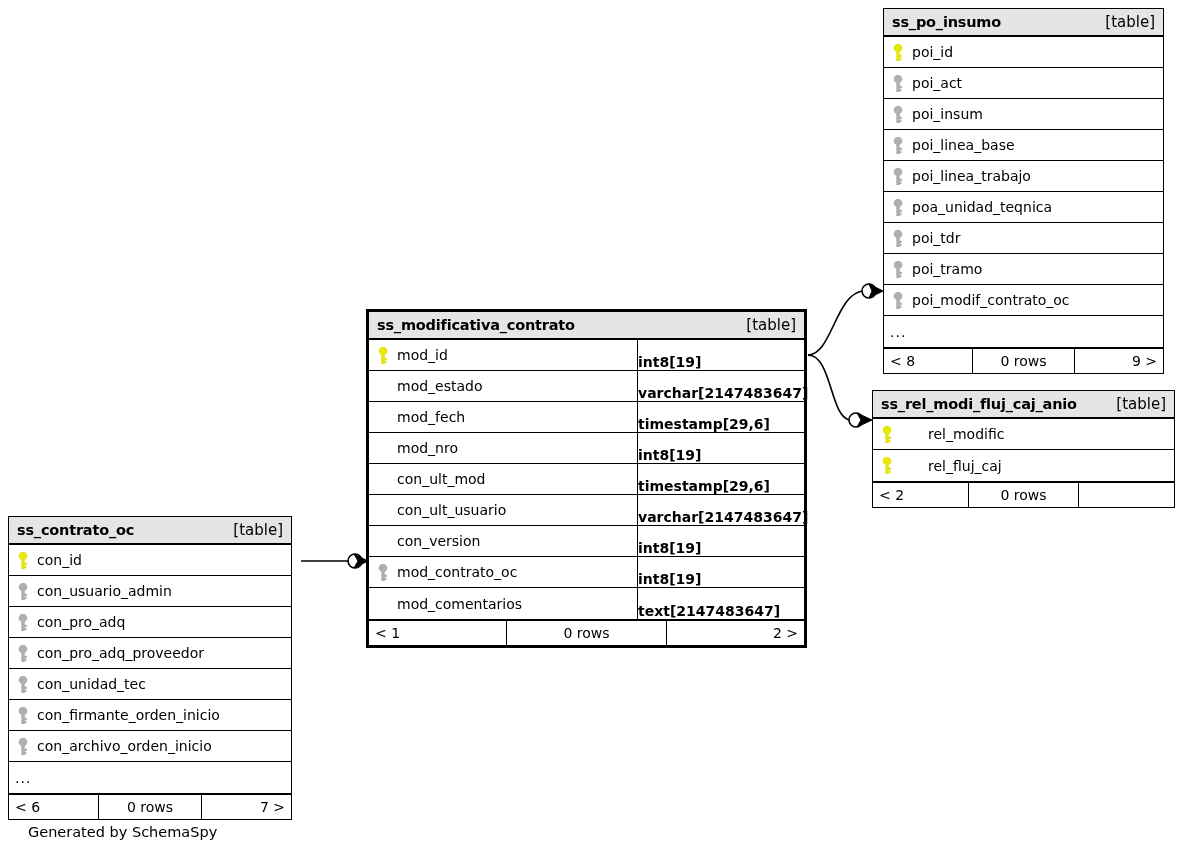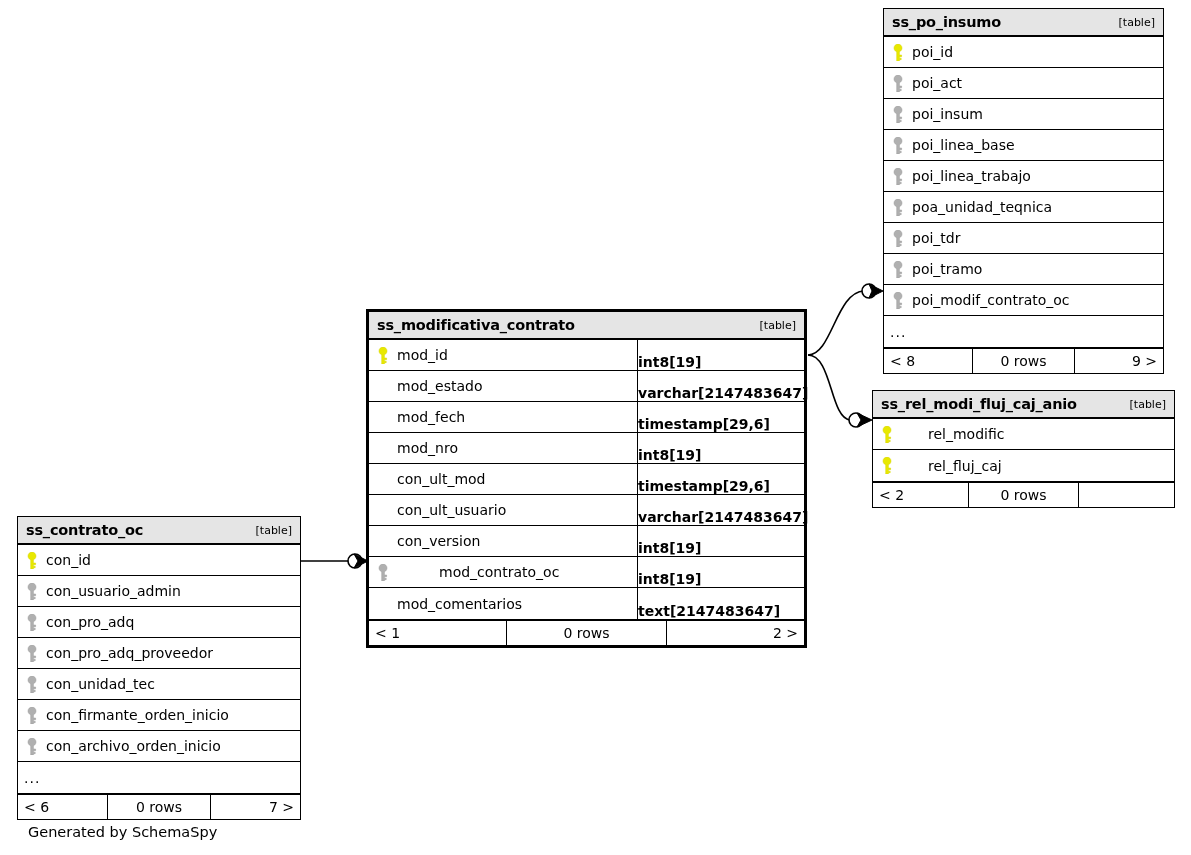--- a/index.html
+++ b/index.html
@@ -53,21 +53,21 @@
   }
   .tbl-title {
     font-family: "DejaVu Sans", "Liberation Sans", sans-serif;
     font-weight: bold;
     font-size: 14.5px;
     color: #000000;
     letter-spacing: -0.2px;
     white-space: nowrap;
   }
   .tbl-kind {
-    font-size: 11px;
+    font-size: 15px;
     color: #000000;
     white-space: nowrap;
   }
 
   .tbl-rows {
     display: block;
   }
   .tbl-row {
     height: 31px;
     display: flex;
@@ -395,21 +395,21 @@
         <div class="tbl-row">
           <div class="cell-name" style="flex: 0 0 268px; width: 268px;">
             <span class="key-slot"></span>
             <span class="col-label">con_version</span>
           </div>
           <div class="cell-type" style="flex: 1 1 auto;">
             <span class="type-label">int8[19]</span>
           </div>
         </div>
         <div class="tbl-row">
-          <div class="cell-name" style="flex: 0 0 268px; width: 268px; gap: 42px;">
+          <div class="cell-name" style="flex: 0 0 268px; width: 268px;">
             <span class="key-slot">
               <svg width="10" height="17" viewBox="0 0 10 17">
                 <path d="M5,0 C7.2,0 9,1.8 9,4 C9,5.7 7.9,7.2 6.4,7.7 L6.4,11.0 L8.6,11.0 L8.6,12.7 L6.4,12.7 L6.4,14.2 L8.2,14.2 L8.2,15.7 L6.4,15.7 L6.4,17 L3.7,17 L3.7,7.7 C2.1,7.2 1,5.7 1,4 C1,1.8 2.8,0 5,0 Z" fill="#b0b0b0" stroke="#9a9a9a" stroke-width="0.5"></path>
               </svg>
             </span>
             <span class="col-label">mod_contrato_oc</span>
           </div>
           <div class="cell-type" style="flex: 1 1 auto;">
             <span class="type-label">int8[19]</span>
           </div>
@@ -423,21 +423,21 @@
             <span class="type-label">text[2147483647]</span>
           </div>
         </div>
       </div>
       <div class="tbl-footer">
         <div class="foot-cell foot-left" style="flex: 0 0 137px;">&lt; 1</div>
         <div class="foot-cell foot-center" style="flex: 1 1 auto;">0 rows</div>
         <div class="foot-cell foot-right" style="flex: 0 0 137px;">2 &gt;</div>
       </div>
     </div>
-    <div class="table-node" style="left: 17px; top: 516px; width: 284px;">
+    <div class="table-node" style="left: 8px; top: 516px; width: 284px;">
       <div class="tbl-header">
         <span class="tbl-title">ss_contrato_oc</span>
         <span class="tbl-kind">[table]</span>
       </div>
       <div class="tbl-rows">
         <div class="tbl-row">
           <div class="cell-name">
             <span class="key-slot">
               <svg width="10" height="17" viewBox="0 0 10 17">
                 <path d="M5,0 C7.2,0 9,1.8 9,4 C9,5.7 7.9,7.2 6.4,7.7 L6.4,11.0 L8.6,11.0 L8.6,12.7 L6.4,12.7 L6.4,14.2 L8.2,14.2 L8.2,15.7 L6.4,15.7 L6.4,17 L3.7,17 L3.7,7.7 C2.1,7.2 1,5.7 1,4 C1,1.8 2.8,0 5,0 Z" fill="#e8e800" stroke="#d4d400" stroke-width="0.5"></path>

